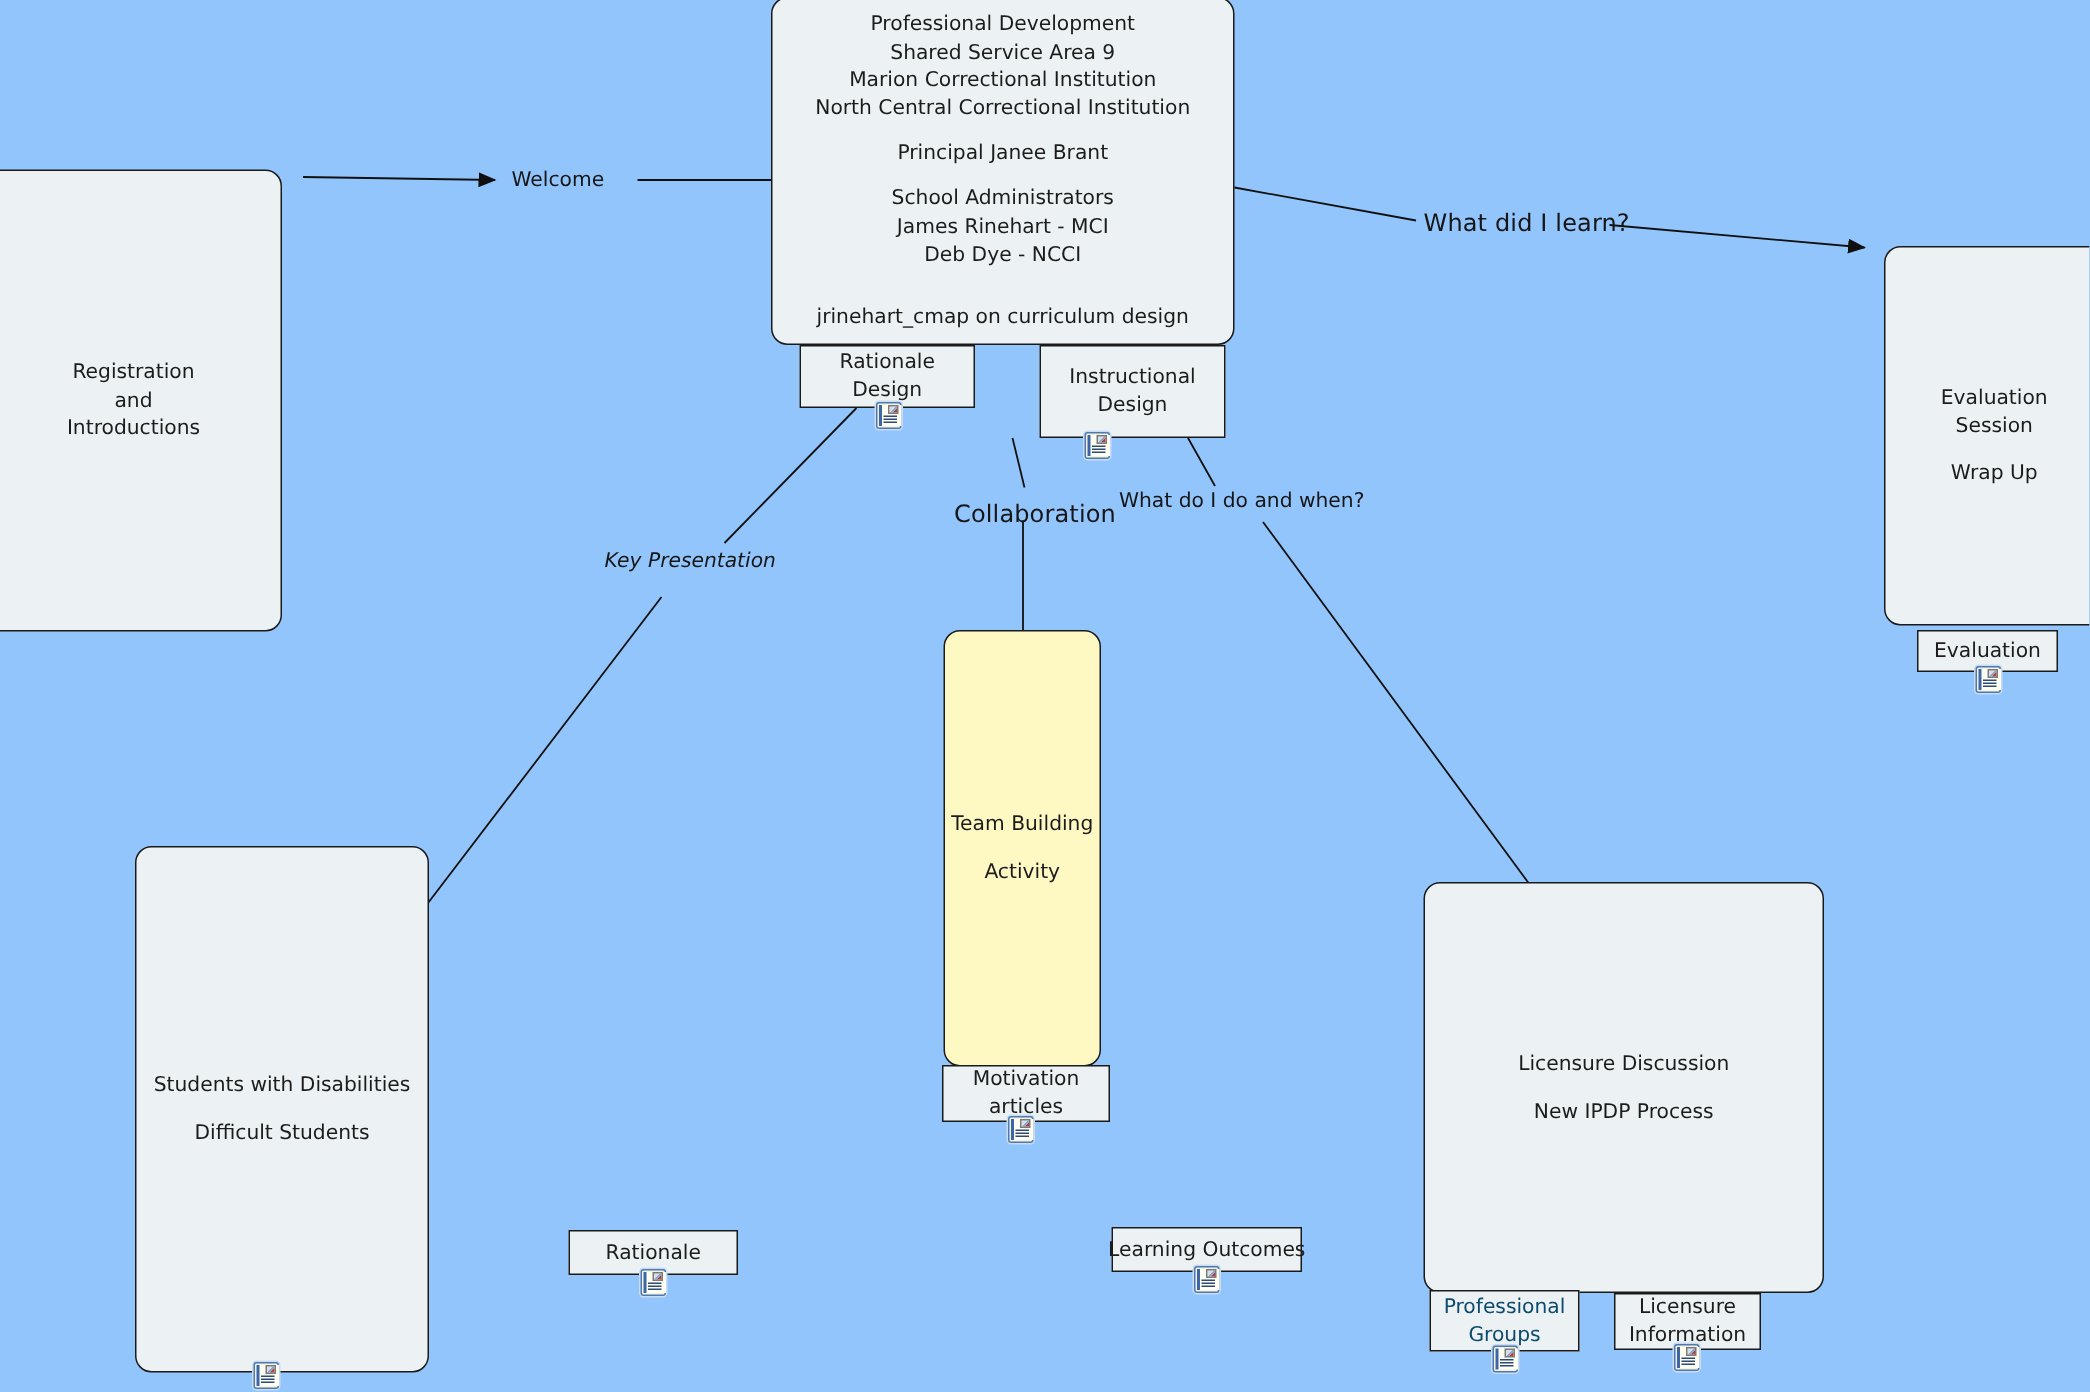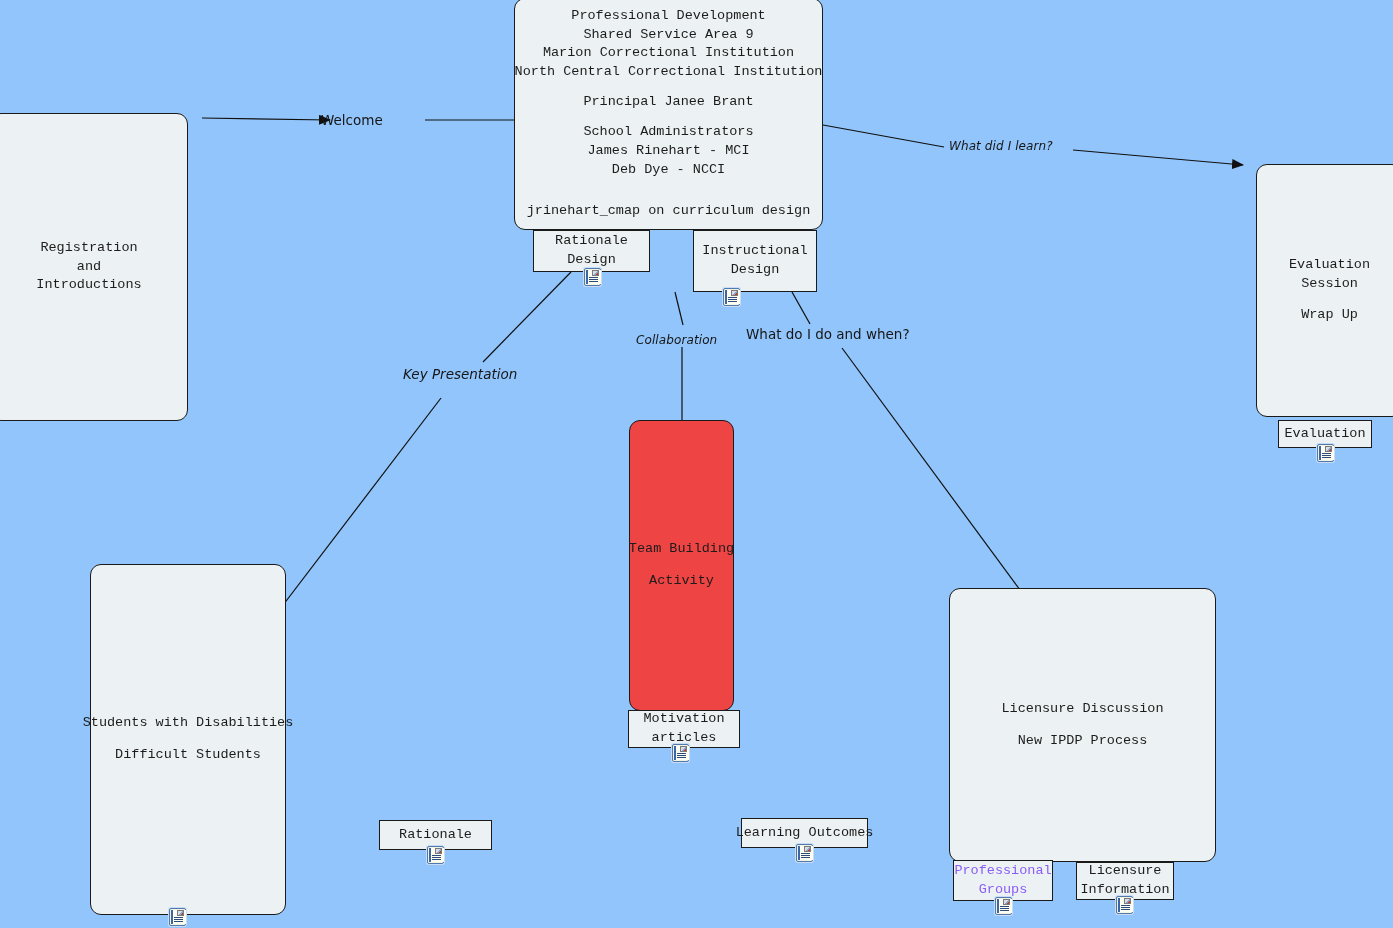--- a/index.html
+++ b/index.html
@@ -34,21 +34,21 @@
     align-items: center;
     justify-content: center;
     text-align: center;
     color: #1c1c1c;
     font-family: "DejaVu Sans", sans-serif;
     font-size: 13.5px;
     line-height: 1.38;
     z-index: 3;
   }
   .node.rounded { border-radius: 11px; }
-  .node .line { display: block; white-space: nowrap; font-family: Liberation Mono, monospace; }
+  .node .line { display: block; white-space: nowrap; }
   .node .gap { display: block; height: 13px; }
 
   
   .res-icon {
     position: absolute;
     width: 17px;
     height: 18px;
     z-index: 6;
     background: #f3f3e2;
     border: 1px solid #5079b0;
@@ -83,22 +83,21 @@
   .edge-label {
     position: absolute;
     color: #161616;
     white-space: nowrap;
     z-index: 4;
     font-family: "DejaVu Sans", sans-serif;
     font-size: 13.5px;
   }
   .edge-label.handwritten {
     font-family: "DejaVu Sans", sans-serif;
-    font-style: italic;
-    font-size: 12px;
+    font-size: 16px;
     letter-spacing: 0.1px;
   }
 </style>
 </head>
 <body style="background: rgb(146, 197, 252);">
 
 <div id="canvas" style="background: rgb(146, 197, 252); width: 1393px; height: 928px;">
 
   <svg id="edges" viewBox="0 0 1393 928" xmlns="http://www.w3.org/2000/svg">
     <defs>
@@ -186,21 +185,21 @@
     <span class="line">Design</span>
   </div>
   <span class="res-icon" style="left:723px; top:288px;">
     <span class="sheet"></span>
     <span class="bar" style="top:8px;"></span>
     <span class="bar" style="top:10px;"></span>
     <span class="bar" style="top:12px;"></span>
     <span class="thumb"></span>
   </span>
 
-  <div class="node rounded" style="left: 629px; top: 420px; width: 105px; height: 291px; background: #ef4444; border-color: rgb(26, 26, 26); color: rgb(28, 28, 28); text-align: right;">
+  <div class="node rounded" style="left: 629px; top: 420px; width: 105px; height: 291px; background: #fef9c3; border-color: rgb(26, 26, 26); color: rgb(28, 28, 28); text-align: right;">
     <span class="line">Team Building</span>
     <span class="gap"></span>
     <span class="line">Activity</span>
   </div>
 
   <div class="node" style="left: 628px; top: 710px; width: 112px; height: 38px; background: rgb(236, 242, 243); border-color: rgb(26, 26, 26); color: rgb(28, 28, 28);">
     <span class="line">Motivation</span>
     <span class="line">articles</span>
   </div>
   <span class="res-icon" style="left:672px; top:744px;">
@@ -223,21 +222,21 @@
     <span class="bar" style="top:12px;"></span>
     <span class="thumb"></span>
   </span>
 
   <div class="node rounded" style="left: 949px; top: 588px; width: 267px; height: 274px; background: rgb(236, 242, 243); border-color: rgb(26, 26, 26); color: rgb(28, 28, 28);">
     <span class="line">Licensure Discussion</span>
     <span class="gap"></span>
     <span class="line">New IPDP Process</span>
   </div>
 
-  <div class="node" style="left: 953px; top: 860px; width: 100px; height: 41px; background: rgb(236, 242, 243); border-color: rgb(26, 26, 26); color: #8b5cf6;">
+  <div class="node" style="left: 953px; top: 860px; width: 100px; height: 41px; background: rgb(236, 242, 243); border-color: rgb(26, 26, 26); color: #0c4a6e;">
     <span class="line">Professional</span>
     <span class="line">Groups</span>
   </div>
   <span class="res-icon" style="left:995px; top:897px;">
     <span class="sheet"></span>
     <span class="bar" style="top:8px;"></span>
     <span class="bar" style="top:10px;"></span>
     <span class="bar" style="top:12px;"></span>
     <span class="thumb"></span>
   </span>
@@ -269,21 +268,21 @@
     <span class="line">Learning Outcomes</span>
   </div>
   <span class="res-icon" style="left:796px; top:844px;">
     <span class="sheet"></span>
     <span class="bar" style="top:8px;"></span>
     <span class="bar" style="top:10px;"></span>
     <span class="bar" style="top:12px;"></span>
     <span class="thumb"></span>
   </span>
 
-  <span class="edge-label" style="left:321px; top:112px;">Welcome</span>
+  <span class="edge-label" style="left:341px; top:112px;">Welcome</span>
 
   <span class="edge-label handwritten" style="left:949px; top:139px;">What did I learn?</span>
 
   <span class="edge-label" style="left:403px; top:366px;font-style:italic;">Key Presentation</span>
 
   <span class="edge-label handwritten" style="left:636px; top:333px;">Collaboration</span>
 
   <span class="edge-label" style="left:746px; top:326px;">What do I do and when?</span>
 
 </div>

